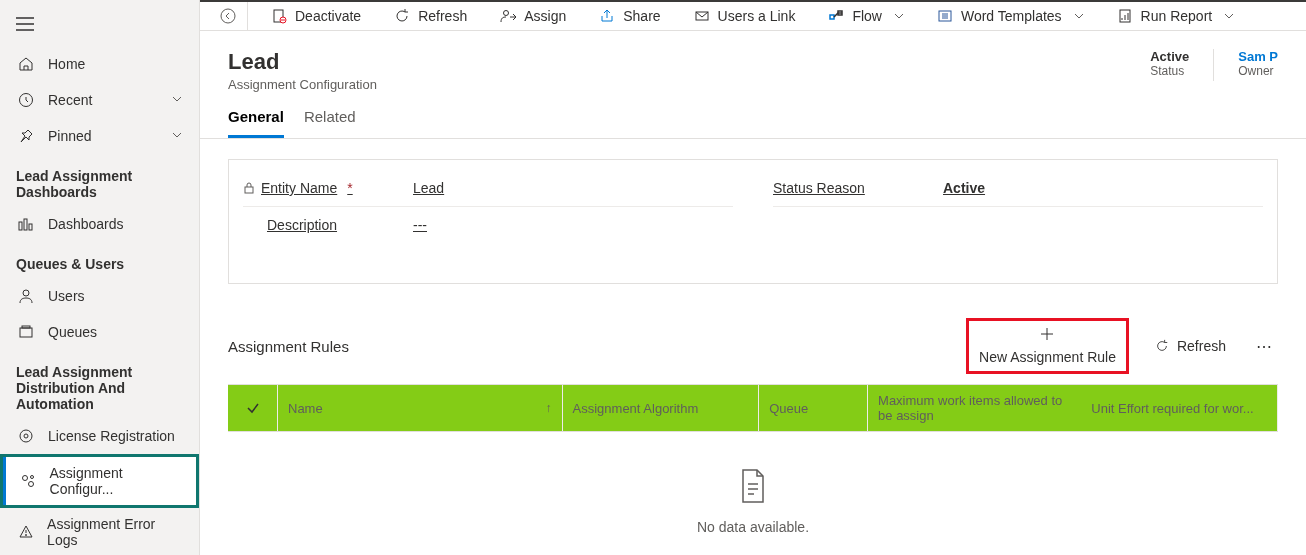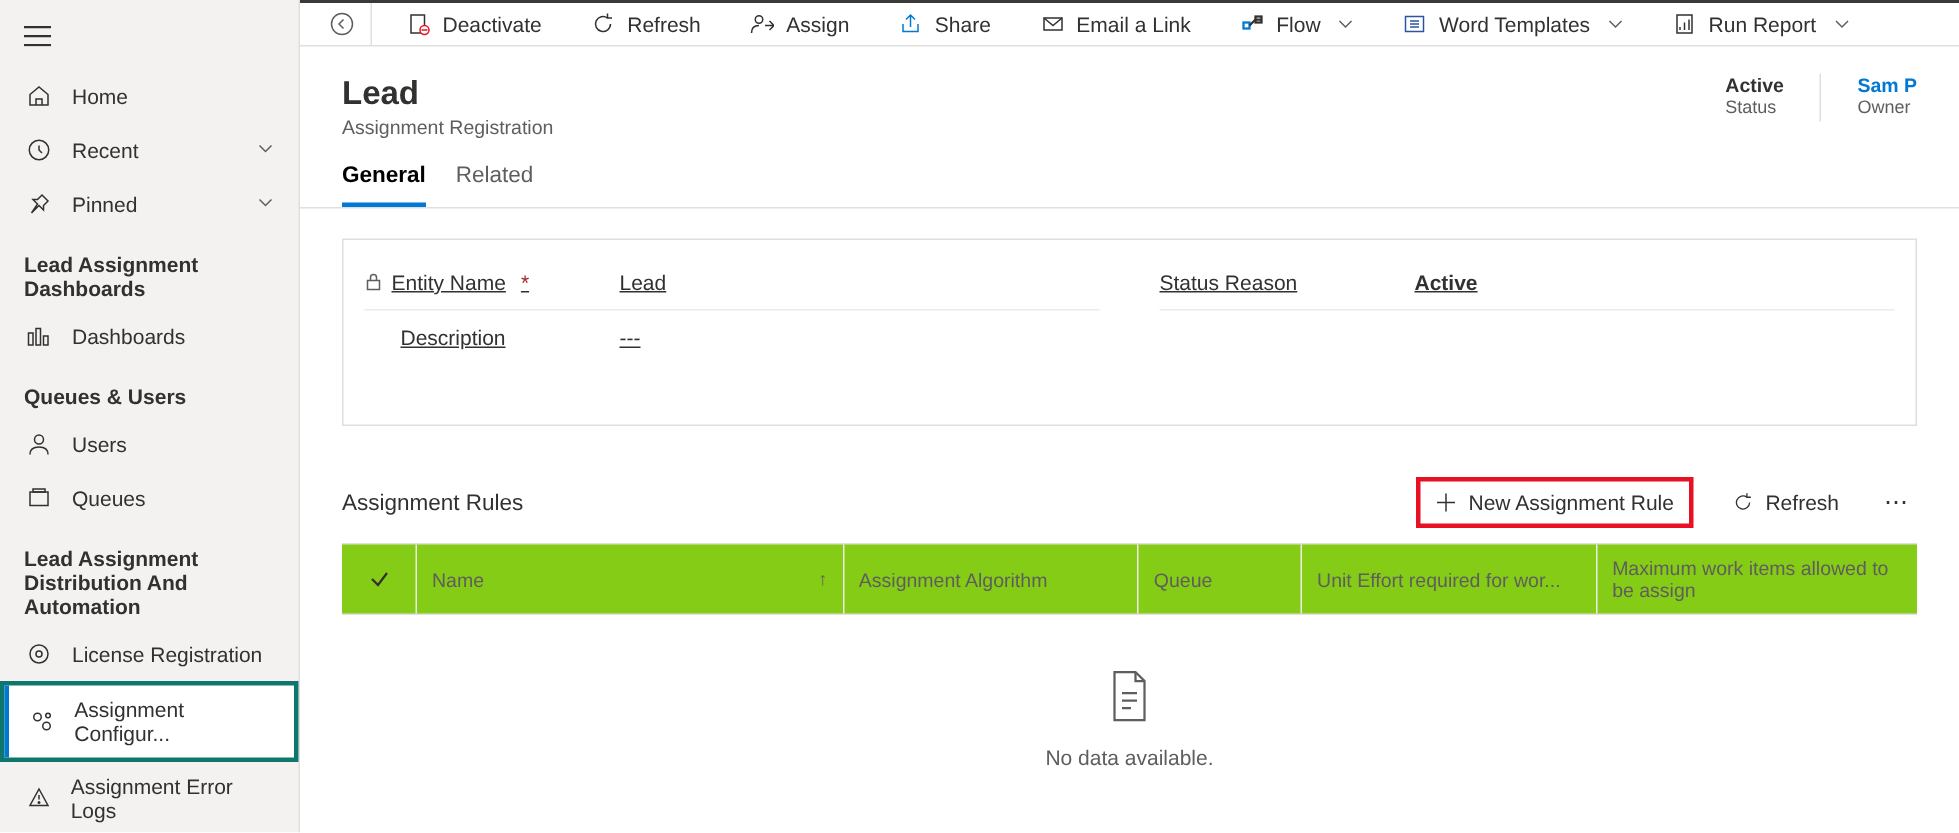--- a/index.html
+++ b/index.html
@@ -55,21 +55,21 @@
     .form-value { font-size: 14px; }
     .form-value.bold { font-weight: 600; }
     .no-border { border-bottom: none; }
     
     
     .sub-section { padding: 8px 28px; }
     .sub-header { display: flex; align-items: center; justify-content: space-between; padding: 6px 0;}
     .sub-title { font-size: 15px; font-weight: 400; }
     .sub-actions { display: flex; align-items: center; gap: 16px; }
     .sub-btn { display: flex; align-items: center; gap: 8px; padding: 6px 10px; cursor: pointer; font-size: 14px;}
-    .highlighted-btn { border: 3px solid #e81123; }
+    .highlighted-btn { border: 3px solid #e81123; flex-direction: column; }
     .more-icon { cursor: pointer; padding: 4px; font-size: 16px; letter-spacing: 2px;}
     
     
     .grid { margin-top: 4px; }
     .grid-header { display: flex; border-bottom: 1px solid #e1dfdd; border-top: 1px solid #e1dfdd; background: #84cc16; }
     .grid-cell { padding: 8px 10px; font-size: 13px; color: #605e5c; border-right: 1px solid #edebe9; display:flex; align-items:center; gap:6px;}
     .col-check { width: 50px; justify-content:center;}
     .col-name { flex: 1.5; }
     .col-alg { flex: 1; }
     .col-queue { flex: 0.5; }
@@ -238,21 +238,21 @@
           </span>
         <span>Share</span>
       </div>
       <div class="cmd">
         <span class="icon">
             <svg width="16" height="16" viewBox="0 0 16 16" fill="none" stroke="#323130" stroke-width="1">
               <rect x="2" y="4" width="12" height="8"></rect>
               <path d="M2 4 L8 9 L14 4"></path>
             </svg>
           </span>
-        <span>Email a Link</span>
+        <span>Users a Link</span>
       </div>
       <div class="cmd">
         <span class="icon">
             <svg width="16" height="16" viewBox="0 0 16 16" fill="none" stroke="#0078d4" stroke-width="1.5">
               <rect x="2" y="7" width="4" height="4"></rect>
               <path d="M6 9 L10 5 L14 5" stroke="#323130"></path>
               <rect x="10" y="3" width="4" height="4" stroke="#323130"></rect>
             </svg>
           </span>
         <span>Flow</span>
@@ -286,21 +286,21 @@
         <span>Run Report</span>
         <span class="chev"><svg width="10" height="10" viewBox="0 0 10 10" fill="none" stroke="#605e5c" stroke-width="1">
               <path d="M1 3 L5 7 L9 3"></path>
             </svg></span>
       </div>
     </div>
 
     <div class="header">
       <div class="header-left">
         <div class="title">Lead</div>
-        <div class="subtitle">Assignment Registration</div>
+        <div class="subtitle">Assignment Configuration</div>
       </div>
       <div class="header-right">
         <div>
           <div class="val">Active</div>
           <div class="lbl">Status</div>
         </div>
         <div class="divider"></div>
         <div>
           <div class="val owner-val">Sam P</div>
           <div class="lbl">Owner</div>
@@ -381,25 +381,25 @@
           <div class="grid-cell col-name">
             <span>Name</span>
             <span class="sort-icon" style="margin-left:auto;">↑</span>
           </div>
           <div class="grid-cell col-alg">
               <span>Assignment Algorithm</span>
             </div>
           <div class="grid-cell col-queue">
               <span>Queue</span>
             </div>
+          <div class="grid-cell col-max">
+              <span>Maximum work items allowed to be assign</span>
+            </div>
           <div class="grid-cell col-effort">
               <span>Unit Effort required for wor...</span>
-            </div>
-          <div class="grid-cell col-max">
-              <span>Maximum work items allowed to be assign</span>
             </div>
         </div>
         <div class="grid-empty">
           <svg viewBox="0 0 28 36" fill="none" stroke="#605e5c" stroke-width="1.5">
               <path d="M4 2 H18 L24 8 V34 H4 Z"></path>
               <path d="M18 2 V8 H24"></path>
               <line x1="9" y1="16" x2="19" y2="16"></line>
               <line x1="9" y1="21" x2="19" y2="21"></line>
               <line x1="9" y1="26" x2="15" y2="26"></line>
             </svg>

